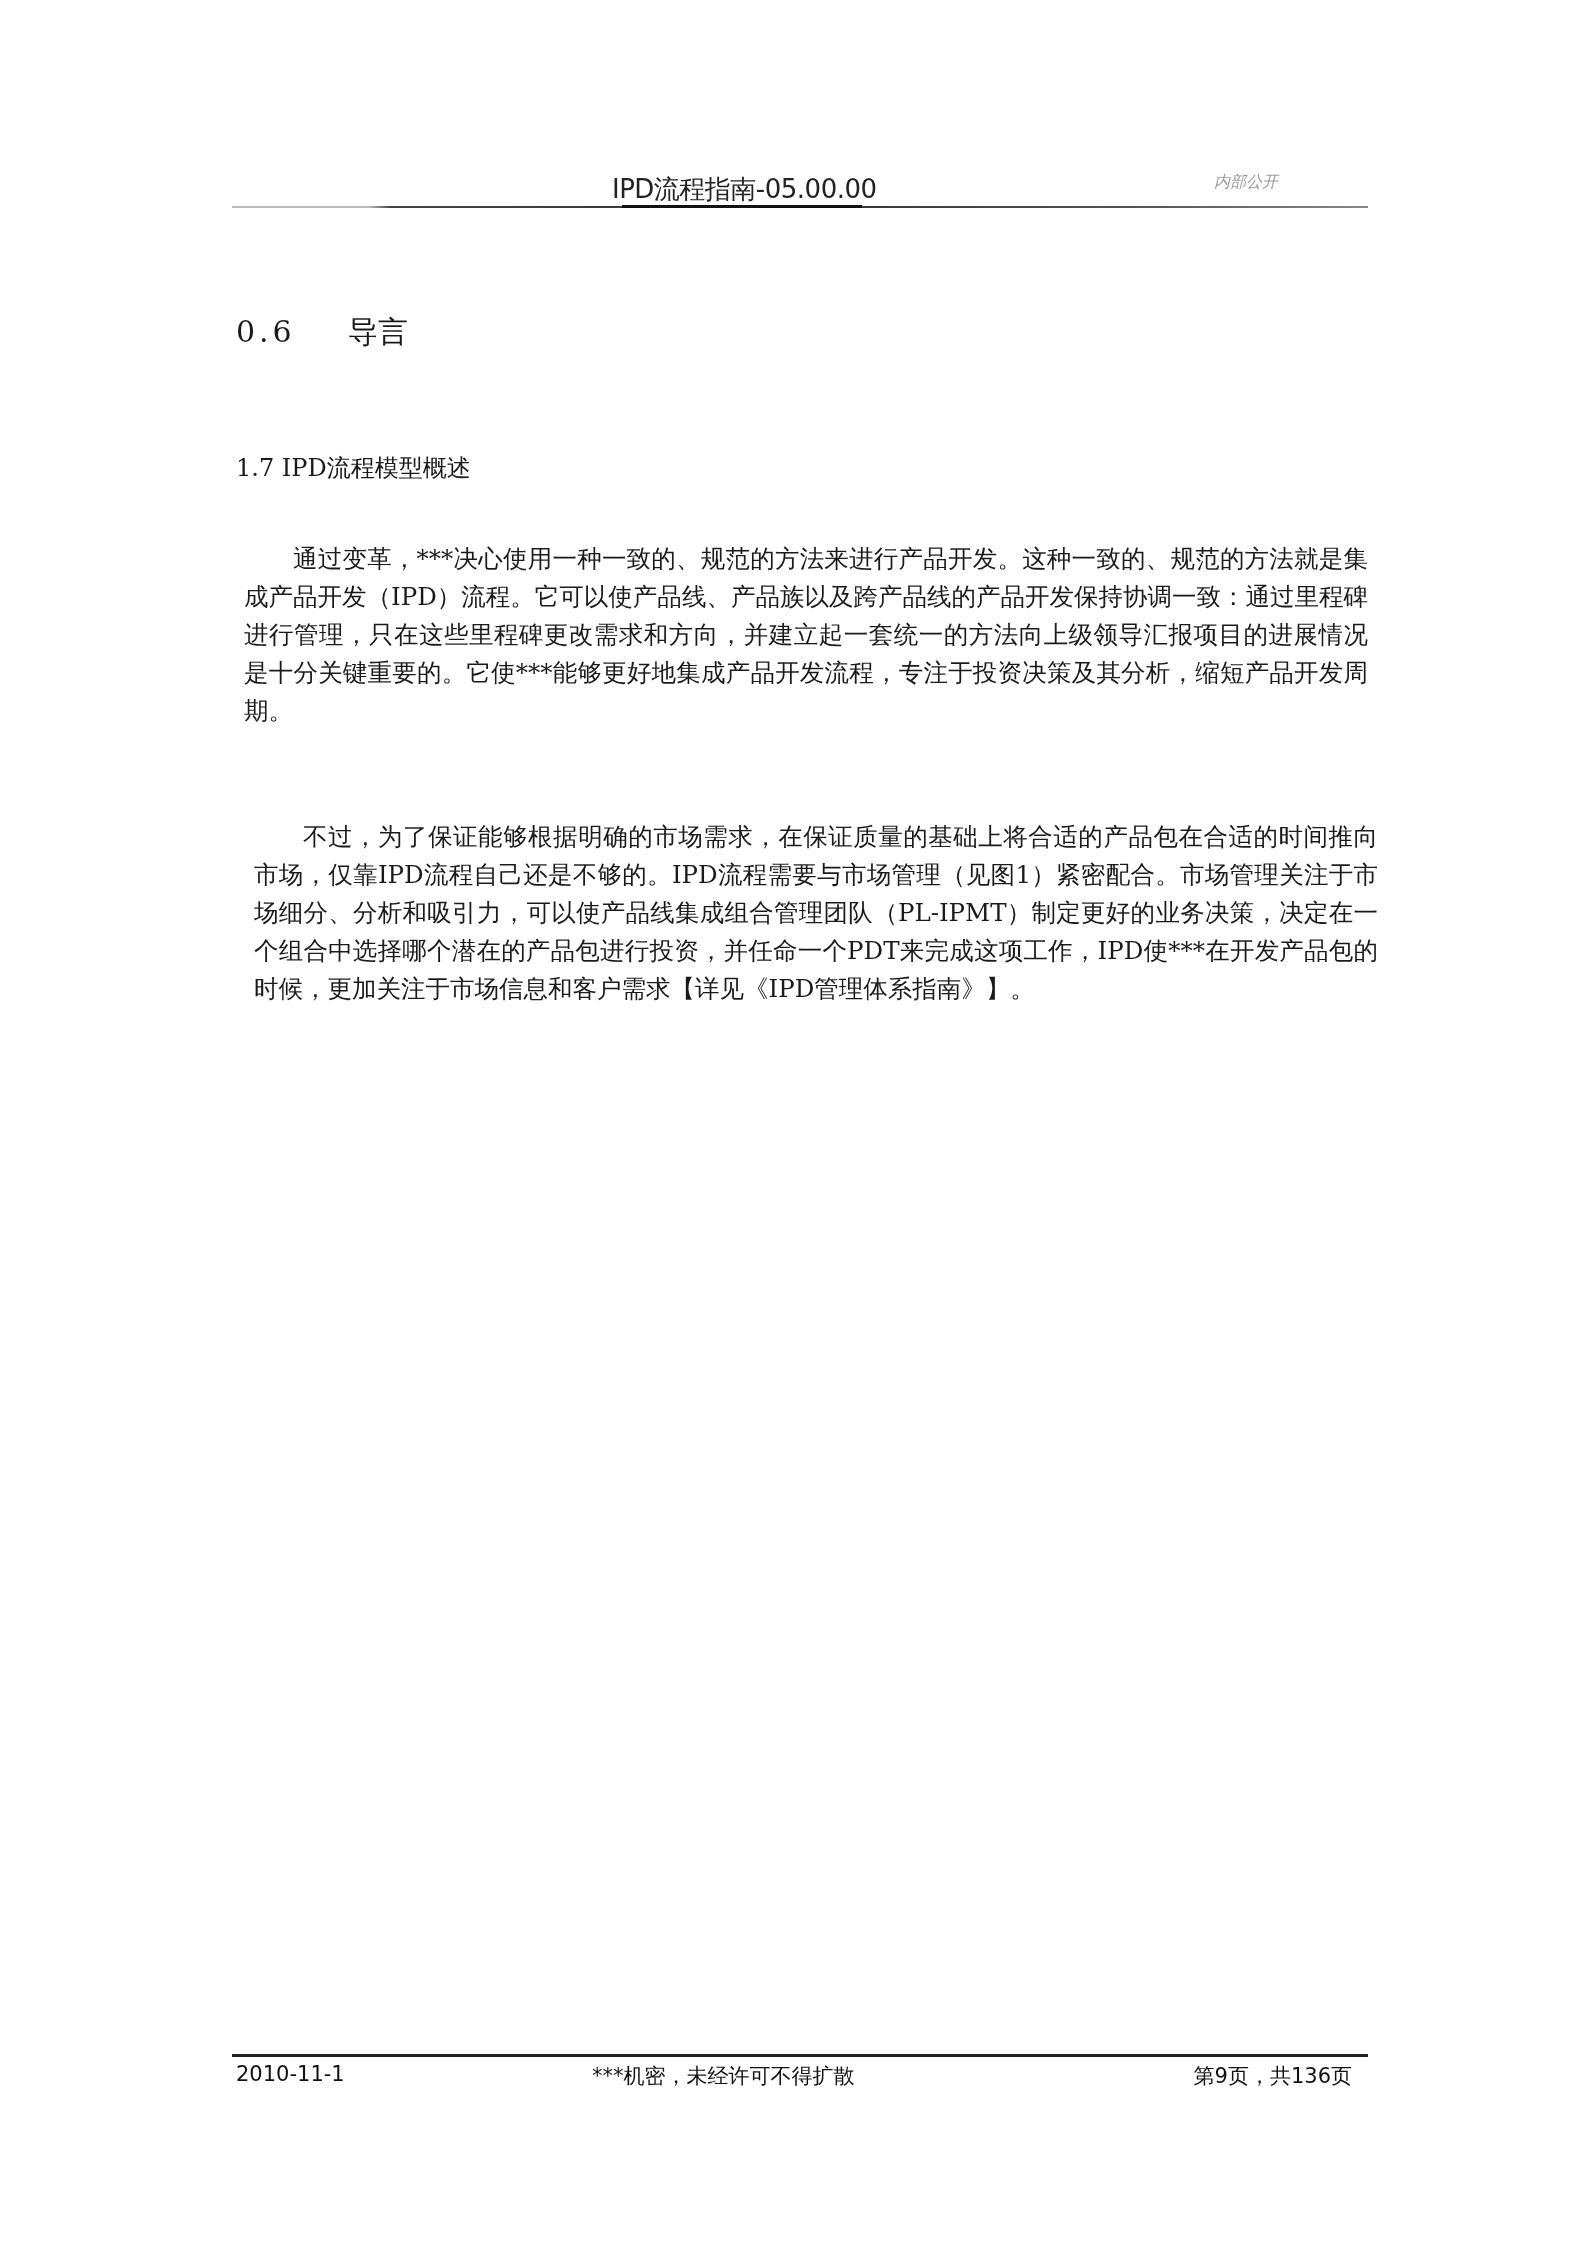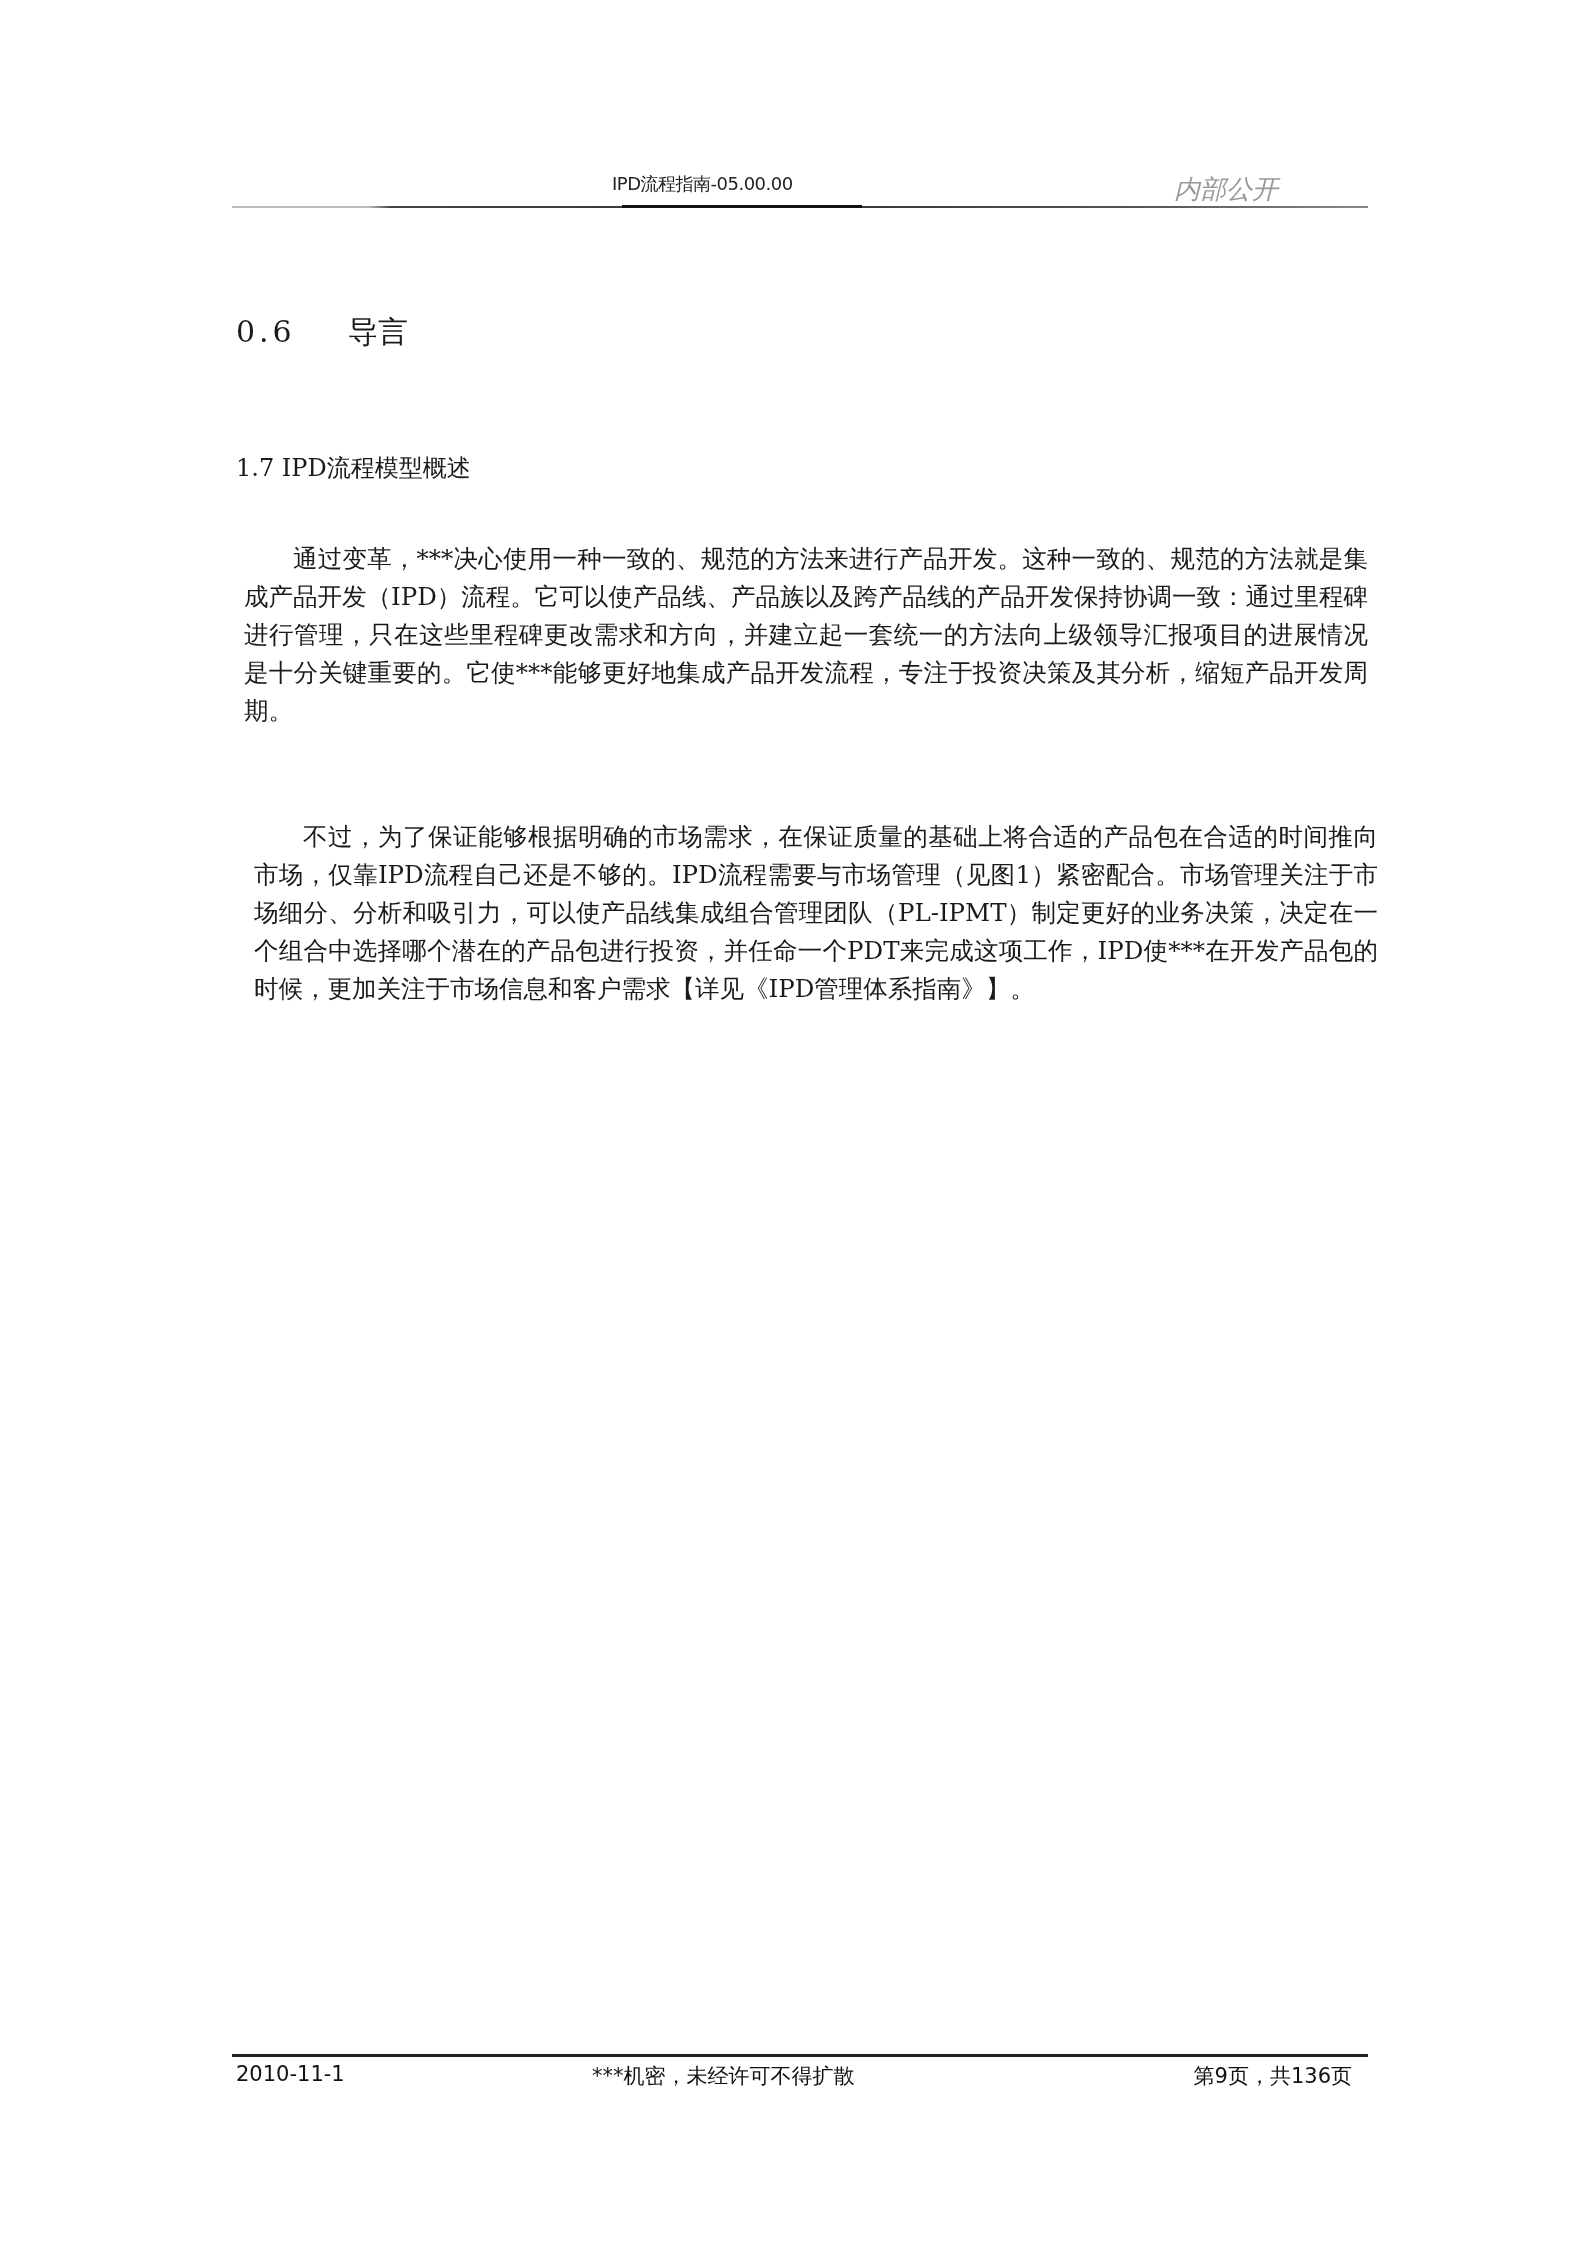--- a/index.html
+++ b/index.html
@@ -19,29 +19,29 @@
       position: absolute;
       left: 232px;
       top: 168px;
       width: 1136px;
       height: 40px;
     }
     .header-title {
       position: absolute;
       left: 380px;
       top: 4px;
-      font-size: 18px;
+      font-size: 26px;
       color: #222;
       letter-spacing: -0.5px;
     }
     .header-classification {
       position: absolute;
       right: 90px;
       top: 4px;
-      font-size: 26px;
+      font-size: 16px;
       font-style: italic;
       color: #9a9a9a;
       font-family: "DejaVu Serif", "Liberation Serif", serif;
     }
     .header-rule {
       position: absolute;
       left: 0;
       top: 38px;
       width: 1136px;
       height: 2px;

